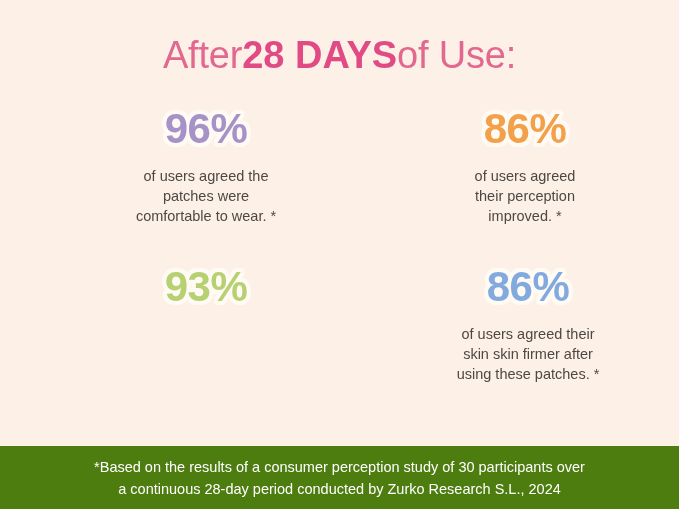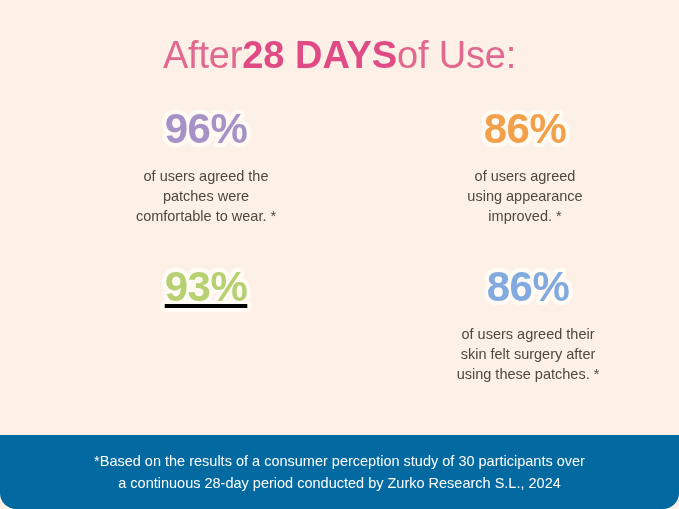--- a/index.html
+++ b/index.html
@@ -20,21 +20,20 @@
     height: 509px;
     box-sizing: border-box;
     background: linear-gradient(180deg,
         #fdeee2 0%,
         #fcead f 0%,
         #fbe9dc 30%,
         #fae2d2 62%,
         #f7dcc8 85%,
         #f6d9c3 100%);
     overflow: hidden;
-    border-radius: 16px;
   }
 
   
   .title-wrap {
     position: absolute;
     top: 32px;
     left: 0;
     width: 679px;
     text-align: center;
     white-space: nowrap;
@@ -62,21 +61,21 @@
     left: 0;
     width: 679px;
     height: 300px;
   }
   .cell {
     position: absolute;
     text-align: center;
   }
   .cell-tl { left: 24px;  top: 0px;   width: 364px; }
   .cell-tr { left: 390px; top: 0px;   width: 270px; }
-  .cell-bl { left: 16px;  top: 158px; width: 380px; text-decoration: underline; }
+  .cell-bl { left: 16px;  top: 158px; width: 380px; }
   .cell-br { left: 396px; top: 158px; width: 264px; }
 
   .pct {
     font-size: 42px;
     font-weight: 700;
     line-height: 50px;
     letter-spacing: -0.5px;
     margin: 0 0 8px 0;
     -webkit-text-stroke: 0px transparent;
     text-shadow:
@@ -102,22 +101,22 @@
     margin: 12px;
     white-space: pre-line;
   }
 
   
   .footer {
     position: absolute;
     left: 0;
     bottom: 0;
     width: 679px;
-    height: 74px;
-    background: #0369a1;
+    height: 63px;
+    background: #4d7c0f;
     display: flex;
     align-items: center;
     justify-content: center;
   }
   .footer-text {
     color: #ffffff;
     font-size: 14.5px;
     line-height: 22px;
     text-align: center;
     white-space: pre-line;
@@ -139,32 +138,32 @@
     <div class="cell cell-tl">
       <div class="pct pct-purple">96%</div>
       <div class="caption">of users agreed the
 patches were
 comfortable to wear. *</div>
     </div>
 
     <div class="cell cell-tr">
       <div class="pct pct-orange">86%</div>
       <div class="caption">of users agreed
-using appearance
+their perception
 improved. *</div>
     </div>
 
     <div class="cell cell-bl">
       <div class="pct pct-green">93%</div>
     </div>
 
     <div class="cell cell-br">
       <div class="pct pct-blue">86%</div>
       <div class="caption">of users agreed their
-skin felt surgery after
+skin skin firmer after
 using these patches. *</div>
     </div>
 
   </div>
 
   <div class="footer">
     <div class="footer-text">*Based on the results of a consumer perception study of 30 participants over
 a continuous 28-day period conducted by Zurko Research S.L., 2024</div>
   </div>
 

